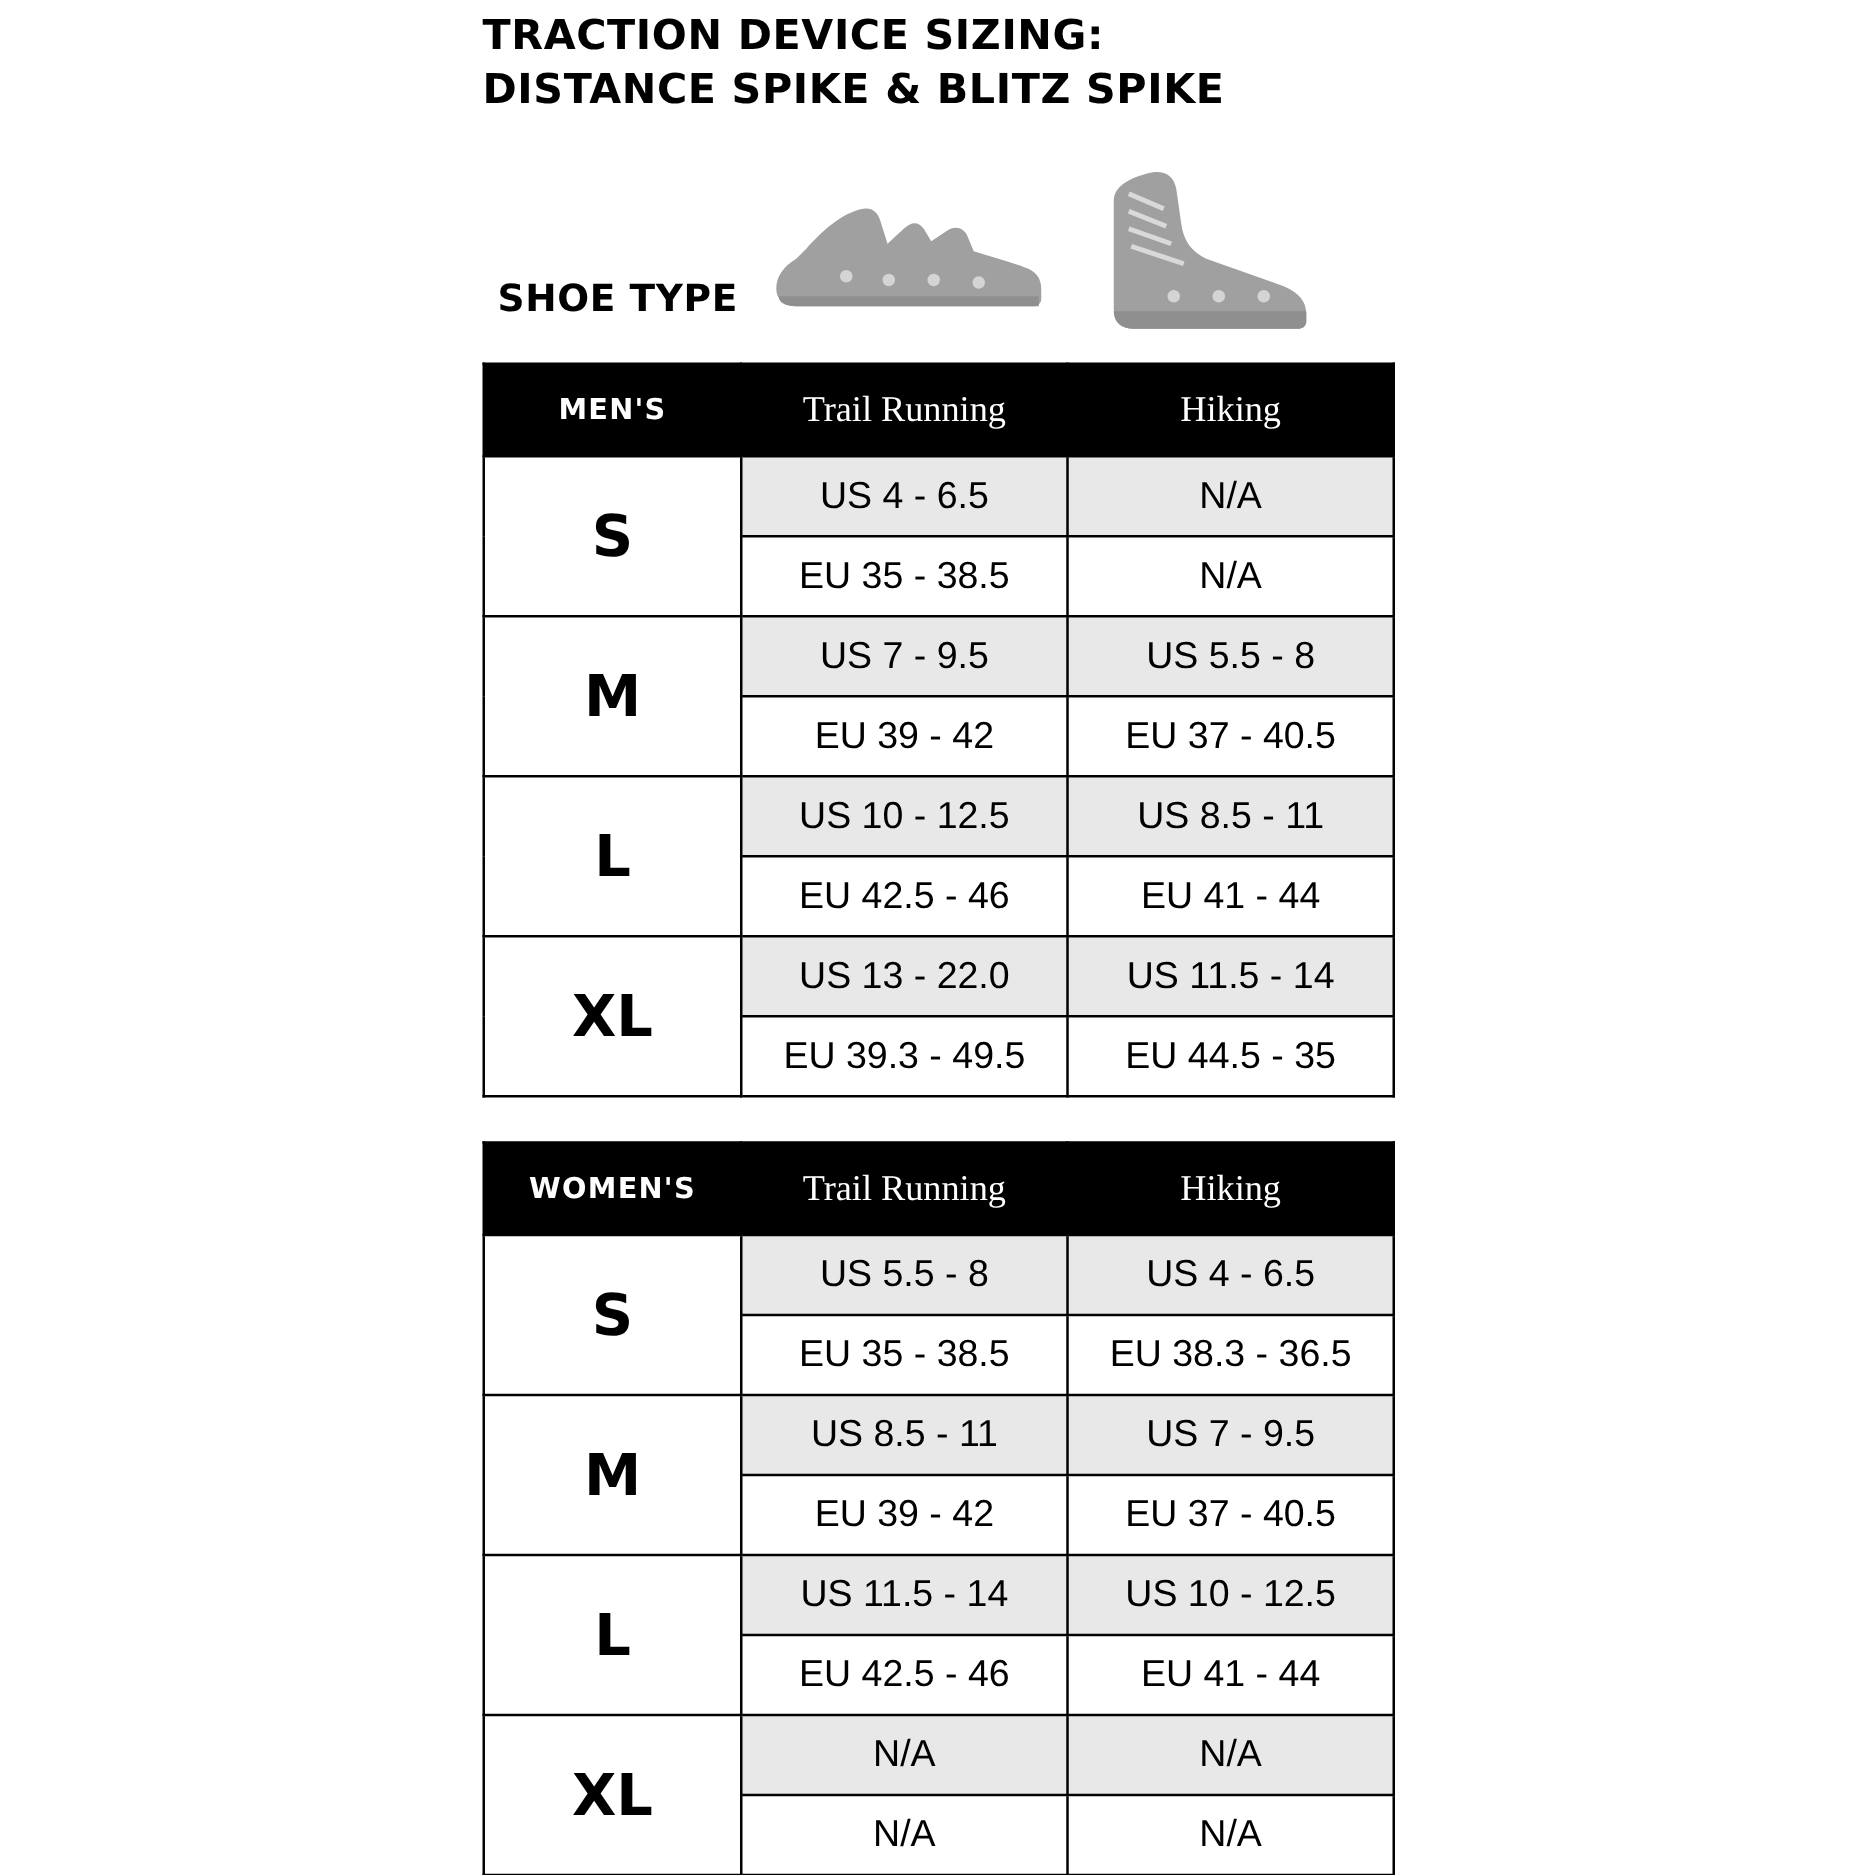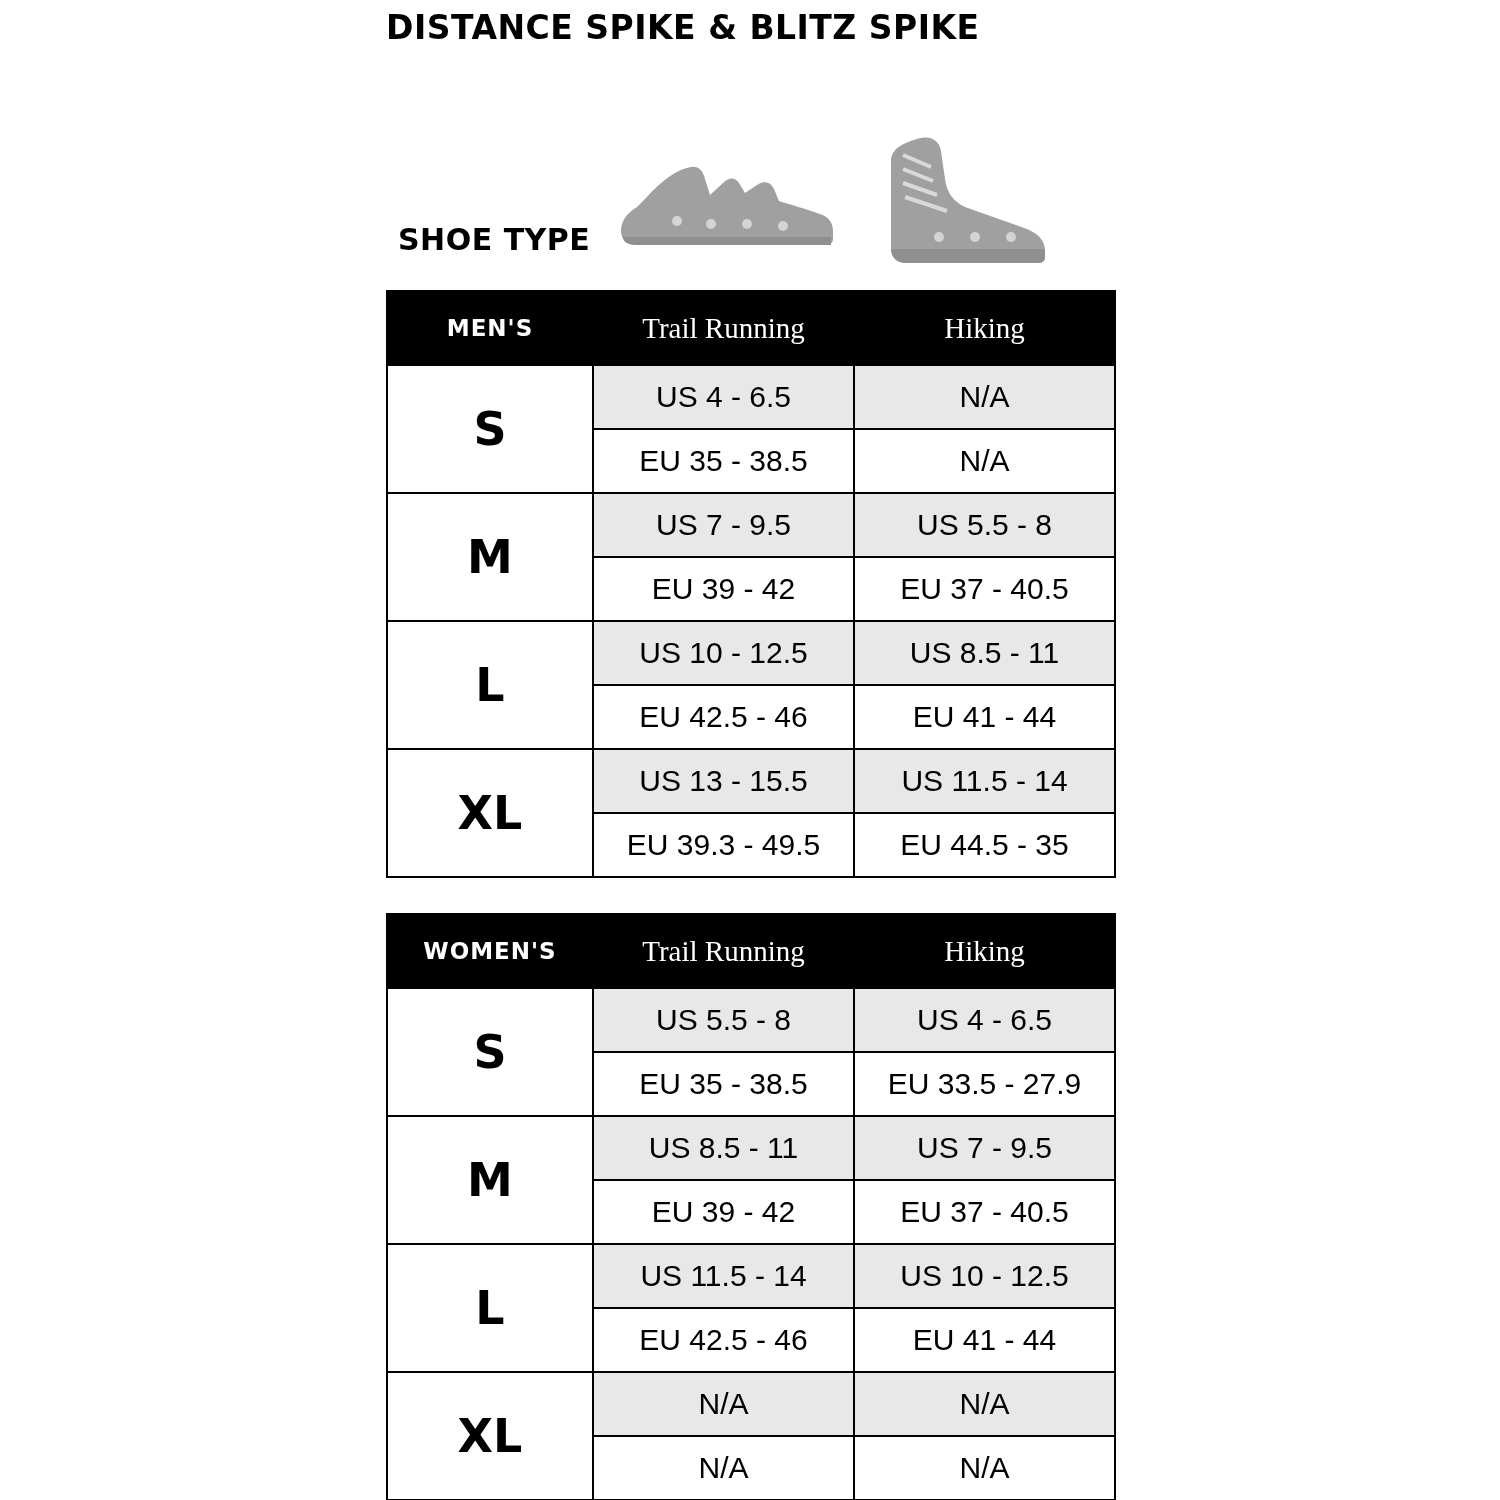--- a/index.html
+++ b/index.html
@@ -110,20 +110,21 @@
   td.val.shade {
     background: #e8e8e8;
   }
 </style>
 </head>
 <body>
 
 <div class="page">
 
   <div class="title">
+    <span>Traction Device Sizing:</span>
     <span class="line2">Distance Spike &amp; Blitz Spike</span>
   </div>
 
   <div class="shoe-type-label">Shoe Type</div>
 
   <div class="shoe-icons">
     <svg width="480" height="145" viewBox="0 0 480 145" xmlns="http://www.w3.org/2000/svg">
       <g fill="#a0a0a0">
         <path d="M30 74 C46 56 62 44 76 42 C84 41 88 46 90 54 L95 70 L108 58 C114 52 120 52 124 58 L130 68 L142 60 C149 55 156 57 159 64 L164 76 C176 80 192 84 205 89 C214 92 218 98 218 106 L218 114 C218 118 215 120 211 120 L22 120 C12 120 6 114 6 106 C6 96 12 88 22 82 Z"></path>
         <path d="M8 112 L216 112 L216 120 L22 120 C13 120 8 117 8 112 Z" fill="#8f8f8f"></path>
@@ -179,21 +180,21 @@
         <td class="size-cell" rowspan="2">L</td>
         <td class="val shade">US 10 - 12.5</td>
         <td class="val shade">US 8.5 - 11</td>
       </tr>
       <tr>
         <td class="val">EU 42.5 - 46</td>
         <td class="val">EU 41 - 44</td>
       </tr>
       <tr>
         <td class="size-cell" rowspan="2">XL</td>
-        <td class="val shade">US 13 - 15.5</td>
+        <td class="val shade">US 13 - 22.0</td>
         <td class="val shade">US 11.5 - 14</td>
       </tr>
       <tr>
         <td class="val">EU 39.3 - 49.5</td>
         <td class="val">EU 44.5 - 35</td>
       </tr>
     </tbody>
   </table>
 
   <table class="sizing women">
@@ -210,21 +211,21 @@
       </tr>
     </thead>
     <tbody>
       <tr>
         <td class="size-cell" rowspan="2">S</td>
         <td class="val shade">US 5.5 - 8</td>
         <td class="val shade">US 4 - 6.5</td>
       </tr>
       <tr>
         <td class="val">EU 35 - 38.5</td>
-        <td class="val">EU 33.5 - 27.9</td>
+        <td class="val">EU 38.3 - 36.5</td>
       </tr>
       <tr>
         <td class="size-cell" rowspan="2">M</td>
         <td class="val shade">US 8.5 - 11</td>
         <td class="val shade">US 7 - 9.5</td>
       </tr>
       <tr>
         <td class="val">EU 39 - 42</td>
         <td class="val">EU 37 - 40.5</td>
       </tr>

